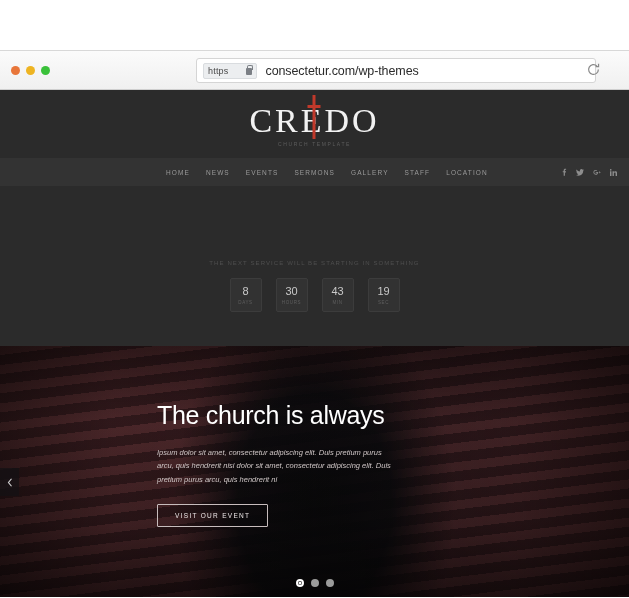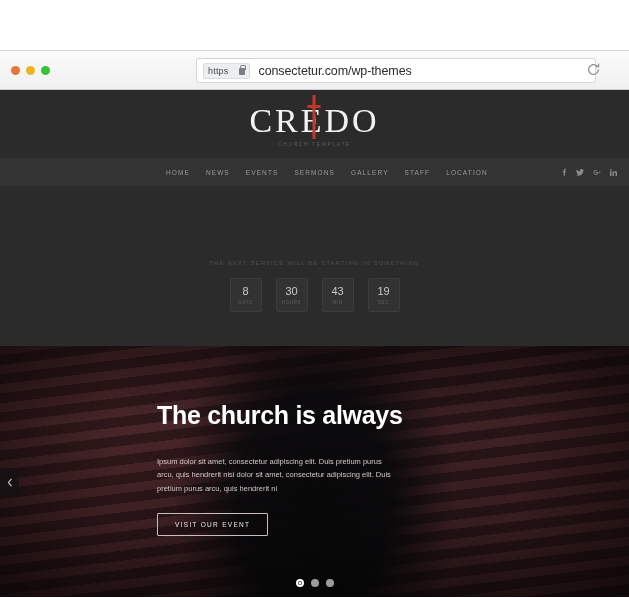--- a/index.html
+++ b/index.html
@@ -64,21 +64,21 @@
     background: #ffffff;
     border: 1px solid #d5d5d5;
     border-radius: 3px;
     display: flex;
     align-items: center;
     padding: 0 6px;
   }
   .https-badge {
     display: inline-flex;
     align-items: center;
-    gap: 10px;
+    gap: 17px;
     background: #eceef0;
     border: 1px solid #d9dcdf;
     border-radius: 2px;
     padding: 2px 4px;
     font-size: 9px;
     color: #4a4a4a;
     letter-spacing: 0.2px;
   }
   .lock-icon {
     width: 6px; height: 7px;
@@ -280,30 +280,31 @@
   .hero-content {
     position: absolute;
     left: 157px;
     top: 55px;
     width: 270px;
     z-index: 3;
   }
   .hero-title {
     font-size: 25px;
     line-height: 1.18;
-    font-weight: bold;
+    font-weight: normal;
     color: #ffffff;
     letter-spacing: -0.3px;
   }
   .hero-desc {
-    margin-top: 24px;
+    margin-top: 15px;
     font-size: 7.5px;
     line-height: 1.85;
     color: #cfc6c6;
     width: 243px;
+    font-style: italic;
   }
   .hero-btn {
     margin-top: 17px;
     display: inline-block;
     padding: 7px 17px;
     border: 1px solid #c7bdbd;
     background: transparent;
     color: #ece7e7;
     font-size: 6.5px;
     letter-spacing: 1.3px;

